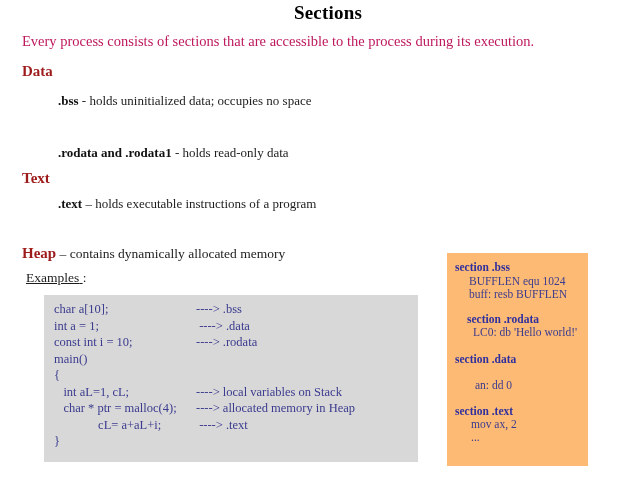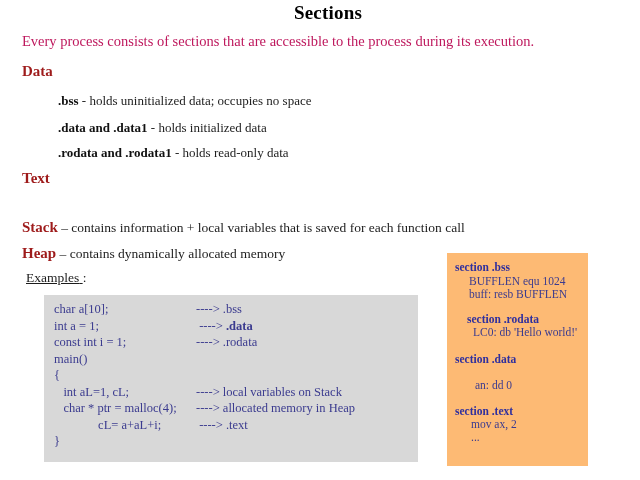--- a/index.html
+++ b/index.html
@@ -99,21 +99,21 @@
     white-space: pre;
     font-size: 12.5px;
     line-height: 13px;
     color: #3b3b8f;
   }
   .code-line .lhs {
     display: inline-block;
     width: 142px;
   }
   .code-line b {
-    font-weight: bold;
+    font-weight: normal;
   }
 
   .asm-panel {
     position: absolute;
     left: 447px;
     top: 253px;
     width: 141px;
     height: 213px;
     background: #fdba74;
     color: #3b3b8f;
@@ -141,49 +141,46 @@
   <div class="intro">Every process consists of sections that are accessible to the process during its execution.</div>
 
   <div class="head" style="top:63px;">
     <span>Data</span>
   </div>
 
   <div class="bullet" style="top:93px;">
     <b>.bss</b><span> - holds uninitialized data; occupies no space</span>
   </div>
 
-  <div class="bullet" style="top:120px;">
-    <b>.data and .data1</b><span> - holds initialized data</span>
-  </div>
 
   <div class="bullet" style="top:145px;">
     <b>.rodata and .rodata1</b><span> - holds read-only data</span>
   </div>
 
   <div class="head" style="top:170px;">
     <span>Text</span>
   </div>
 
-
-  <div class="head" style="top:219px;">
-    <span>Stack</span><span class="head-run"> – contains  information + local variables that is saved for each function call</span>
-  </div>
+  <div class="bullet" style="top:196px;">
+    <b>.text</b><span> – holds executable instructions of a program</span>
+  </div>
+
 
   <div class="head" style="top:245px;">
     <span>Heap</span><span class="head-run"> – contains dynamically allocated memory</span>
   </div>
 
   <div class="examples">
     <span class="u">Examples</span><span class="u">&nbsp;</span><span>:</span>
   </div>
 
   <div class="code-panel" id="code-panel">
       <div class="code-line" style="left: 10px; top: 8px;"><span class="lhs">char a[10];</span><span>----&gt; </span><span>.bss</span></div>
       <div class="code-line" style="left: 10px; top: 24.5px;"><span class="lhs">int a = 1;</span><span> ----&gt; </span><b>.data</b></div>
-      <div class="code-line" style="left: 10px; top: 41px;"><span class="lhs">const int i = 1;</span><span>----&gt; </span><span>.rodata</span></div>
+      <div class="code-line" style="left: 10px; top: 41px;"><span class="lhs">const int i = 10;</span><span>----&gt; </span><span>.rodata</span></div>
       <div class="code-line" style="left: 10px; top: 57.5px;"><span class="lhs">main()</span></div>
       <div class="code-line" style="left: 10px; top: 74px;"><span class="lhs">{</span></div>
       <div class="code-line" style="left: 10px; top: 90.5px;"><span class="lhs">   int aL=1, cL;</span><span>----&gt; </span><span>local variables on Stack</span></div>
       <div class="code-line" style="left: 10px; top: 107px;"><span class="lhs">   char * ptr = malloc(4);</span><span>----&gt; </span><span>allocated memory in Heap</span></div>
       <div class="code-line" style="left: 10px; top: 123.5px; text-align: center;"><span class="lhs">   cL= a+aL+i;</span><span> ----&gt; </span><span>.text</span></div>
       <div class="code-line" style="left: 10px; top: 140px;"><span class="lhs">}</span></div>
     </div>
 
   <div class="asm-panel" id="asm-panel">
       <div class="asm-line hdr" style="left: 8px; top: 8px;">section .bss</div>

